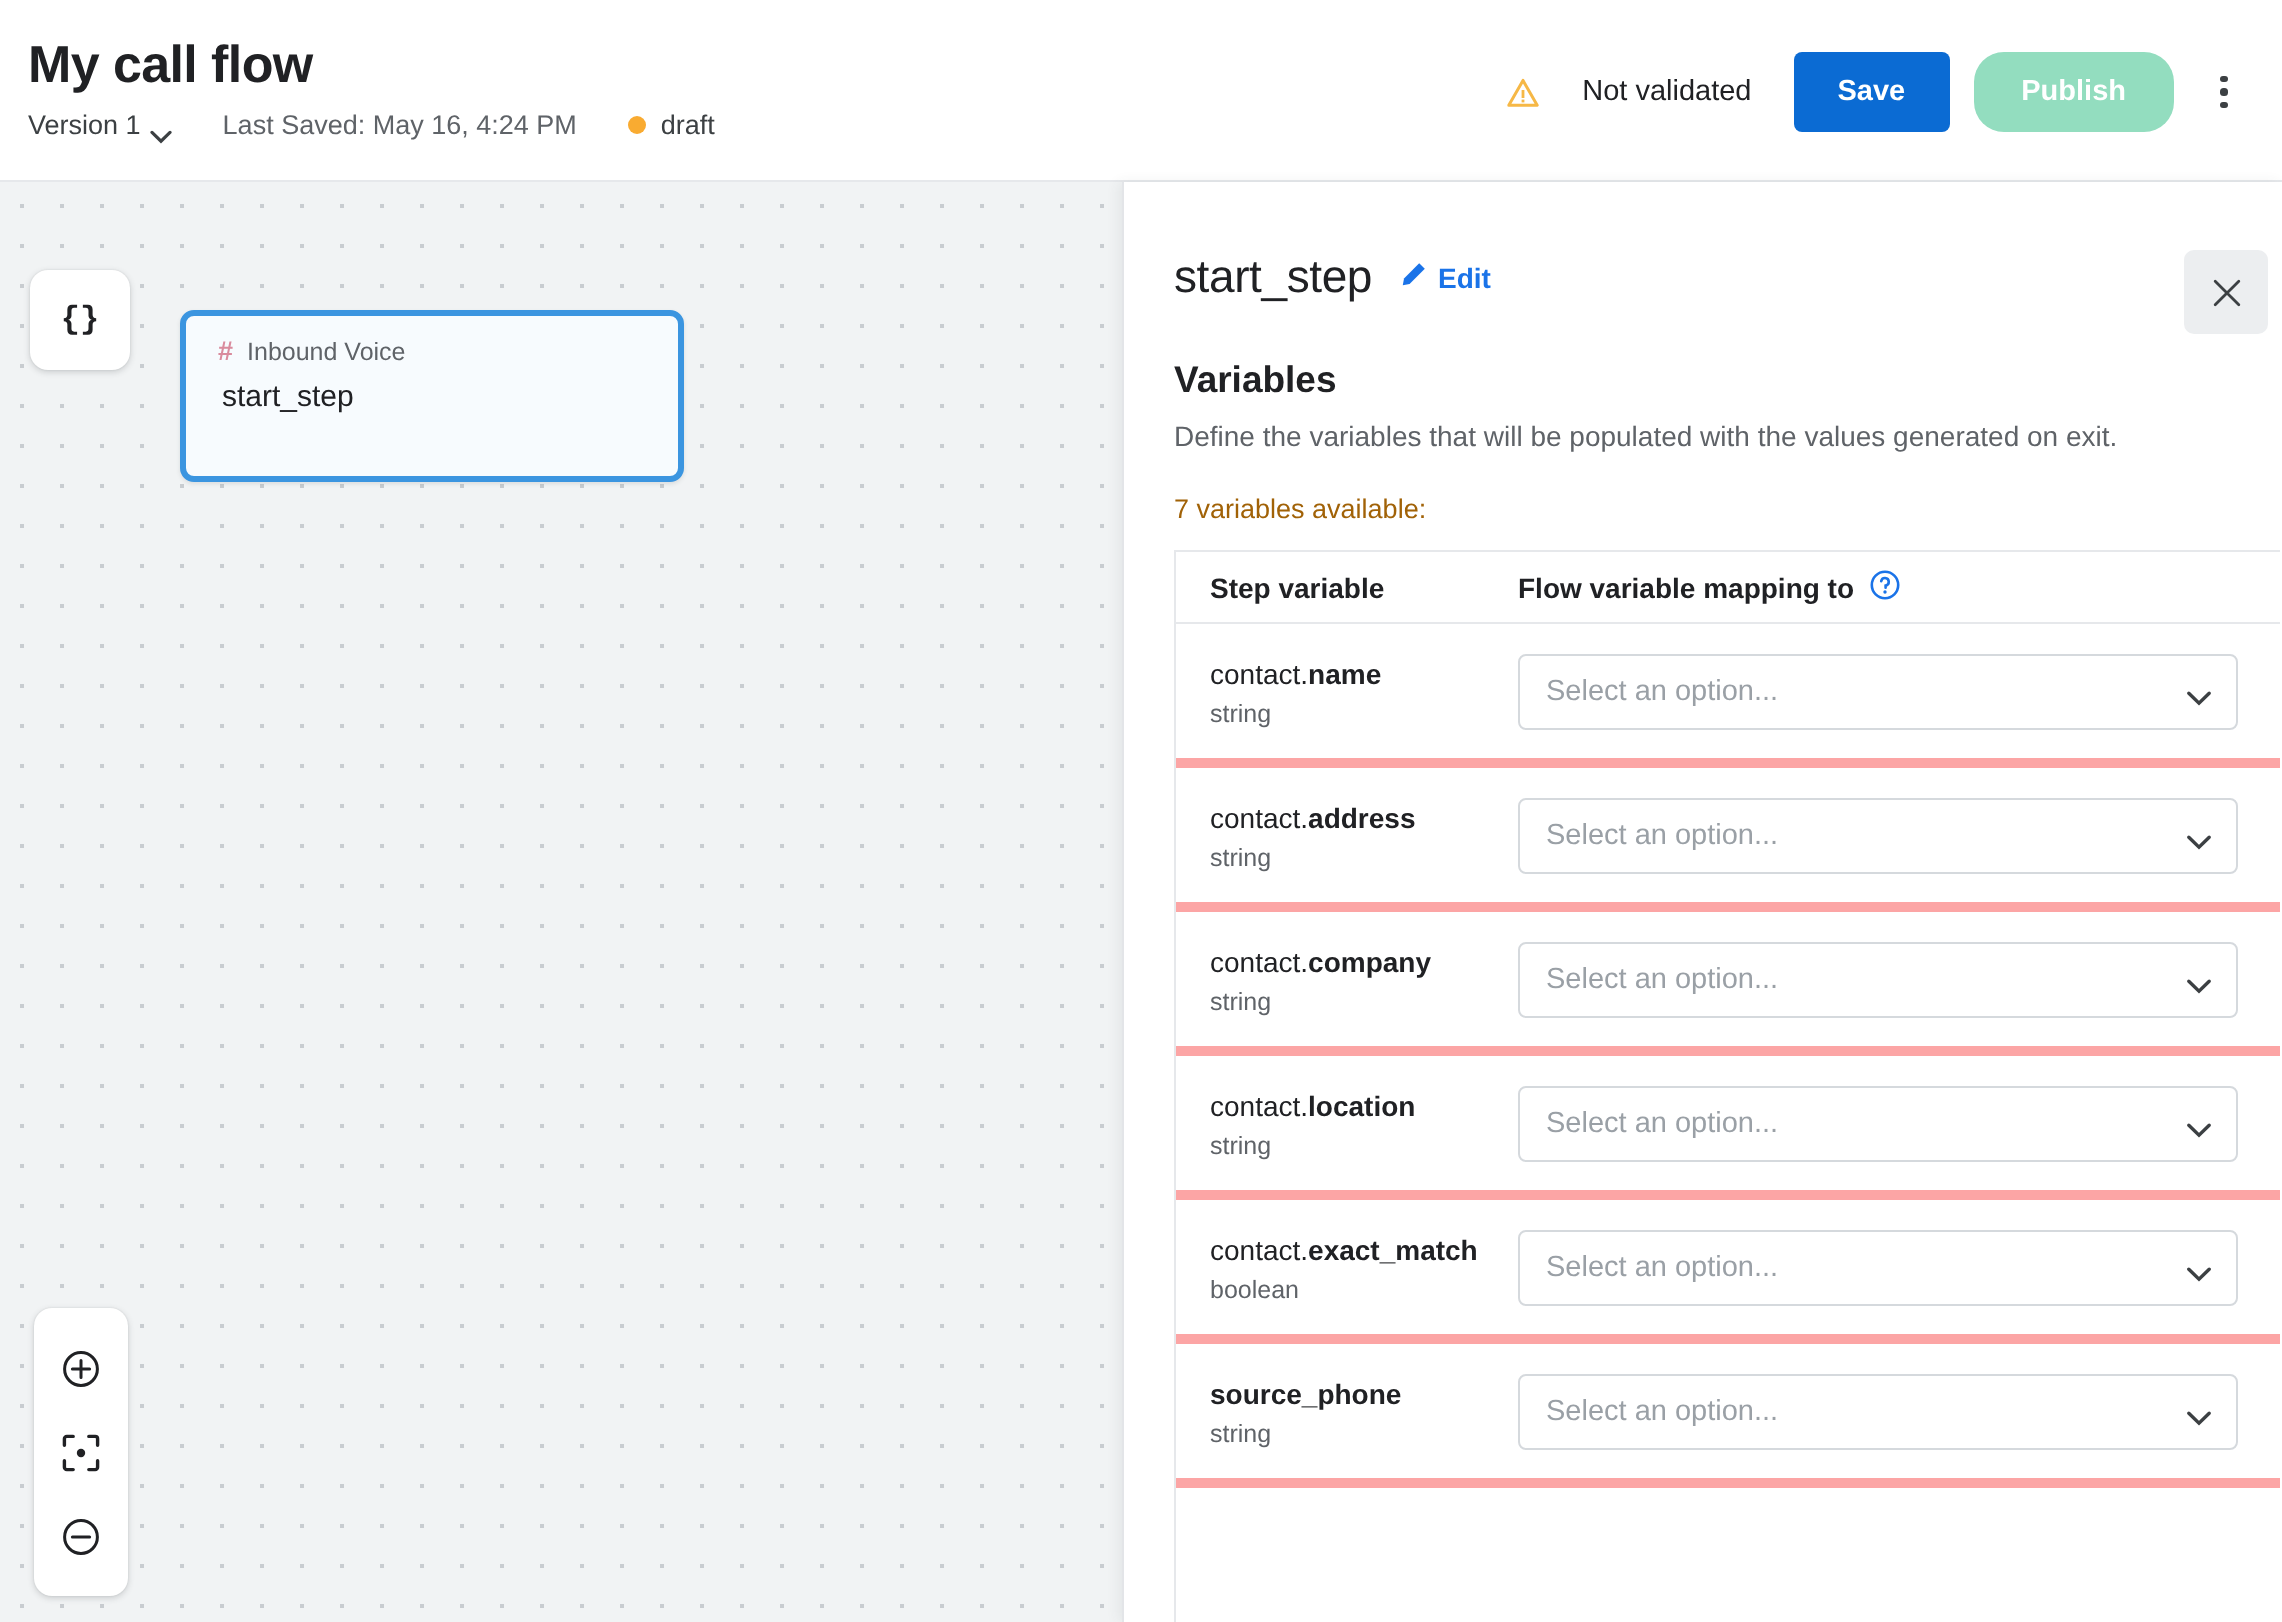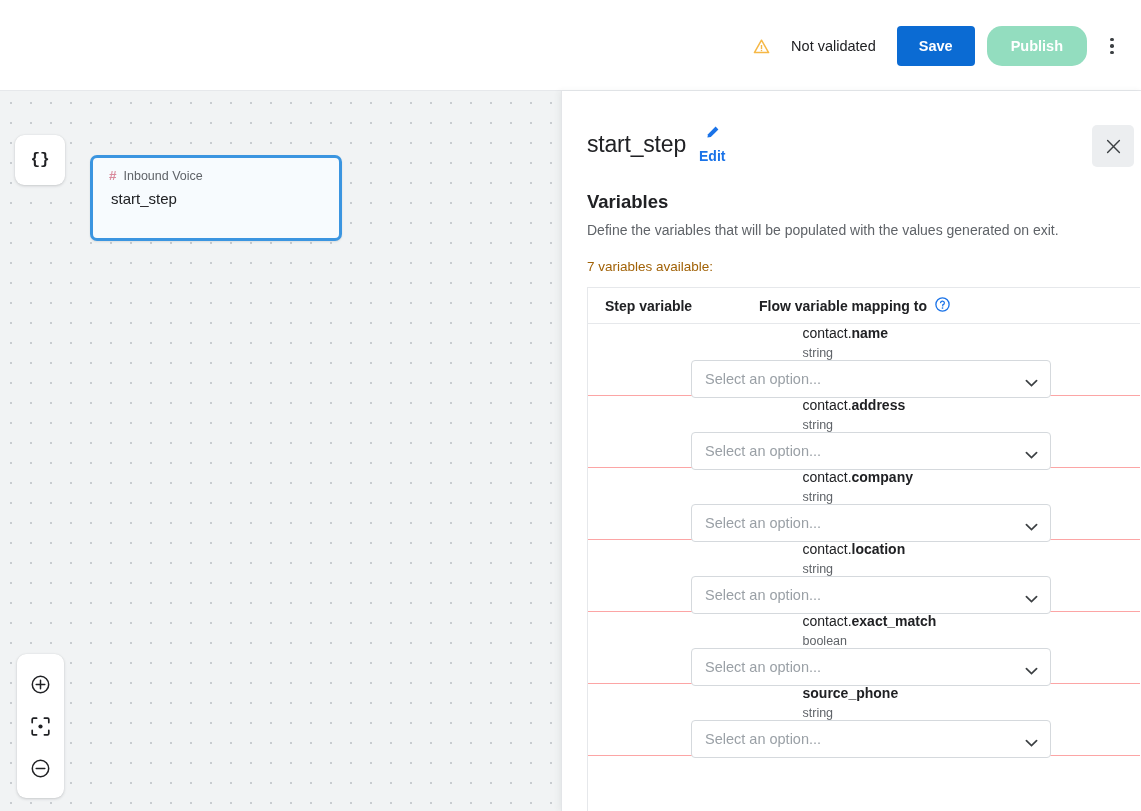--- a/index.html
+++ b/index.html
@@ -117,21 +117,21 @@
     position: absolute; left: 561px; top: 91px; width: 580px; height: 720px;
     background: #fff; border-left: 1px solid #e3e5e8;
     box-shadow: -2px 0 6px rgba(60,64,67,0.07);
     overflow: hidden;
   }
   .panel-head { position: relative; padding: 34px 24px 0 25px; }
   .panel-title-row { display: flex; align-items: center; gap: 13px; }
   .panel-title { font-size: 23px; color: #202124; letter-spacing: -0.2px; }
   .edit-link {
     display: flex; align-items: center; gap: 5px;
-    color: #1a73e8; font-size: 14px; font-weight: bold; cursor: pointer; flex-direction: column;
+    color: #1a73e8; font-size: 14px; font-weight: bold; cursor: pointer;
   }
   .close-btn {
     position: absolute; right: 7px; top: 34px;
     width: 42px; height: 42px; border-radius: 5px;
     background: #eceef0; border: none; cursor: pointer;
     display: flex; align-items: center; justify-content: center;
   }
   .tabs {
     display: flex; align-items: flex-end; gap: 22px;
     margin: 26px 0 0 25px; border-bottom: 1px solid #e3e5e8;
@@ -160,41 +160,58 @@
   .vt-head {
     display: flex; align-items: center; height: 36px;
     border-bottom: 1px solid #e6e8eb; background: #fff;
   }
   .vt-col-a { width: 157px; padding-left: 17px; }
   .vt-col-b { flex: 1; padding-left: 14px; display: flex; align-items: center; gap: 8px; }
   .vt-head .vt-col-a, .vt-head .vt-col-b { font-size: 14px; font-weight: bold; color: #202124; }
   .help-icon { display: block; }
   .vt-row {
     display: flex; align-items: center; height: 72px;
-    border-bottom: 1px solid #fca5a5;
-    flex-direction: column;
+    border-bottom: 5px solid #fca5a5;
   }
   .var-name { font-size: 14px; color: #202124; line-height: 19px; white-space: nowrap; }
   .var-name b { font-weight: bold; }
   .var-type { font-size: 12.5px; color: #5f6368; margin-top: 3px; }
   .select {
     position: relative; width: 360px; height: 38px;
     border: 1px solid #d5d9dd; border-radius: 4px; background: #fff;
     display: flex; align-items: center; cursor: pointer;
   }
   .select-value { font-size: 14.5px; color: #9aa0a6; padding-left: 13px; }
   .select-chev { position: absolute; right: 12px; top: 13px; }
 </style>
 </head>
 <body>
 
 <div class="app">
 
   <div class="topbar">
 
+    <div class="title-block">
+      <div class="flow-title">My call flow</div>
+      <div class="meta-row">
+        <div class="version-sel">
+          <span>Version 1</span>
+          <span class="chev-sm">
+            <svg width="11" height="7" viewBox="0 0 11 7">
+                <path d="M1 1.2L5.5 5.6L10 1.2" stroke="#3c4043" stroke-width="1.6" fill="none" stroke-linecap="round"></path>
+              </svg>
+          </span>
+        </div>
+        <div class="last-saved">Last Saved: May 16, 4:24 PM</div>
+        <div class="status-wrap">
+          <span class="status-dot"></span>
+          <span class="status-text">draft</span>
+        </div>
+      </div>
+    </div>
 
     <div class="top-actions">
       <div class="validation">
         <span class="warn-icon">
           <svg width="17" height="17" viewBox="0 0 17 17">
             <path d="M8.5 2.2L15.6 14.6H1.4z" fill="none" stroke="#f6b846" stroke-width="1.5" stroke-linejoin="round"></path>
             <rect x="7.8" y="7" width="1.4" height="4" fill="#f6b846"></rect>
             <rect x="7.8" y="11.8" width="1.4" height="1.4" fill="#f6b846"></rect>
           </svg>
         </span>

